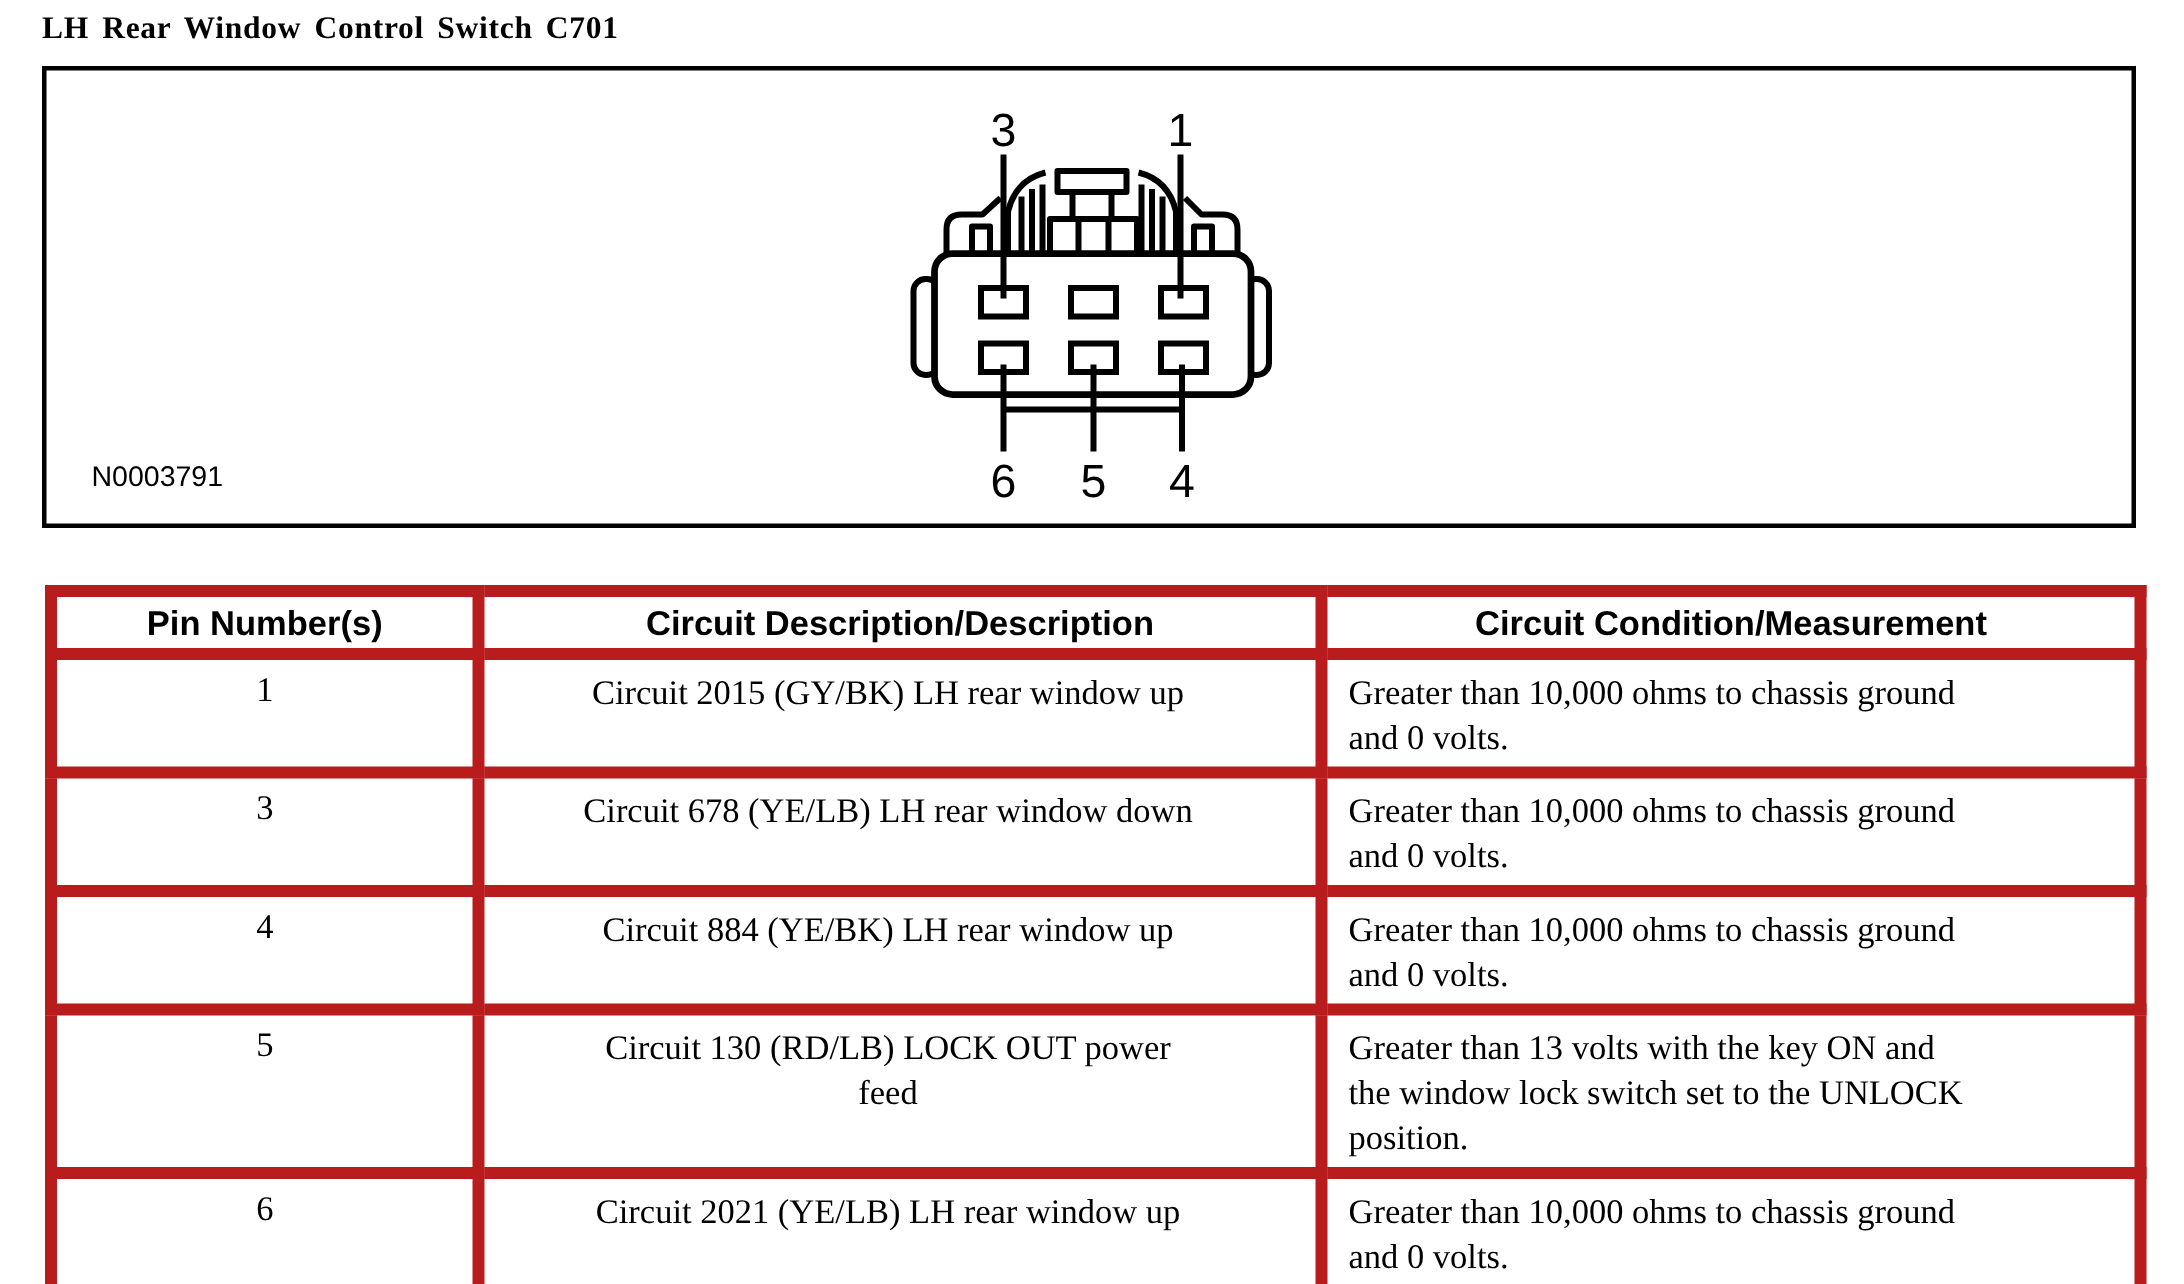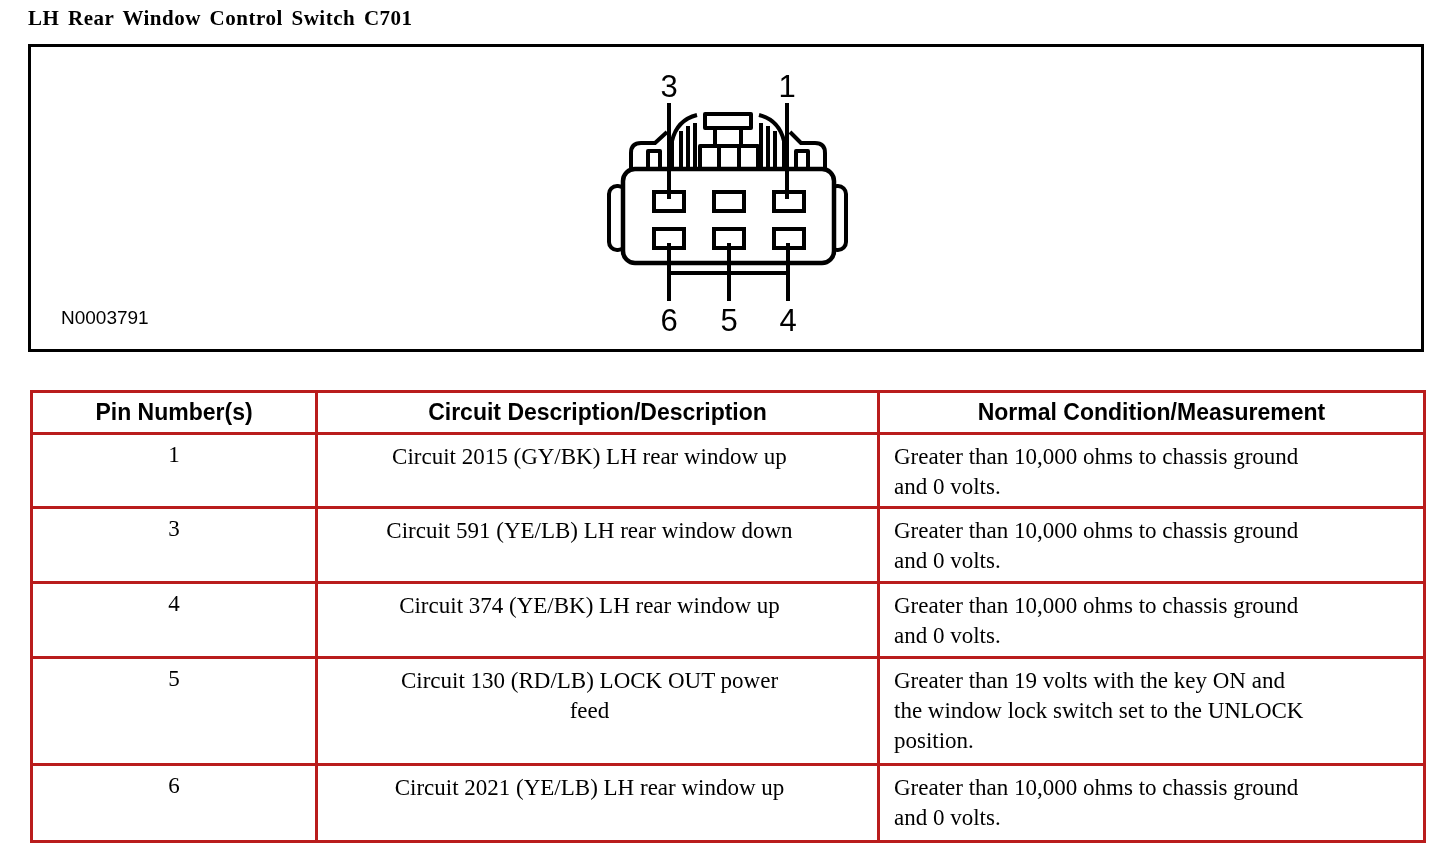--- a/index.html
+++ b/index.html
@@ -31,21 +31,21 @@
   .figure-box svg { display: block; width: 100%; height: 100%; }
 
   table.pin-table {
     position: absolute;
     left: 30px; top: 390px;
     width: 1393px;
     border-collapse: collapse;
     table-layout: fixed;
   }
   table.pin-table th, table.pin-table td {
-    border: 3px solid #b91c1c;
+    border: 8px solid #b91c1c;
     vertical-align: top;
   }
   table.pin-table th {
     font-family: "Liberation Sans", sans-serif;
     font-size: 23px;
     font-weight: bold;
     height: 42px;
     vertical-align: middle;
     text-align: center;
     padding: 2px 4px;
@@ -144,44 +144,44 @@
 <table class="pin-table">
   <colgroup>
     <col style="width:285px">
     <col style="width:562px">
     <col style="width:546px">
   </colgroup>
   <thead>
     <tr>
       <th>Pin Number(s)</th>
       <th>Circuit Description/Description</th>
-      <th>Normal Condition/Measurement</th>
+      <th>Circuit Condition/Measurement</th>
     </tr>
   </thead>
   <tbody>
     <tr class="row-1">
       <td class="pin-cell">1</td>
       <td class="circuit-cell">Circuit 2015 (GY/BK) LH rear window up</td>
       <td class="condition-cell">Greater than 10,000 ohms to chassis ground and 0 volts.</td>
     </tr>
     <tr class="row-2">
       <td class="pin-cell">3</td>
-      <td class="circuit-cell">Circuit 591 (YE/LB) LH rear window down</td>
+      <td class="circuit-cell">Circuit 678 (YE/LB) LH rear window down</td>
       <td class="condition-cell">Greater than 10,000 ohms to chassis ground and 0 volts.</td>
     </tr>
     <tr class="row-3">
       <td class="pin-cell">4</td>
-      <td class="circuit-cell">Circuit 374 (YE/BK) LH rear window up</td>
+      <td class="circuit-cell">Circuit 884 (YE/BK) LH rear window up</td>
       <td class="condition-cell">Greater than 10,000 ohms to chassis ground and 0 volts.</td>
     </tr>
     <tr class="row-4">
       <td class="pin-cell">5</td>
       <td class="circuit-cell">Circuit 130 (RD/LB) LOCK OUT power
 feed</td>
-      <td class="condition-cell">Greater than 19 volts with the key ON and the window lock switch set to the UNLOCK position.</td>
+      <td class="condition-cell">Greater than 13 volts with the key ON and the window lock switch set to the UNLOCK position.</td>
     </tr>
     <tr class="row-5">
       <td class="pin-cell">6</td>
       <td class="circuit-cell">Circuit 2021 (YE/LB) LH rear window up</td>
       <td class="condition-cell">Greater than 10,000 ohms to chassis ground and 0 volts.</td>
     </tr>
   </tbody>
 </table>
 
 </body></html>

